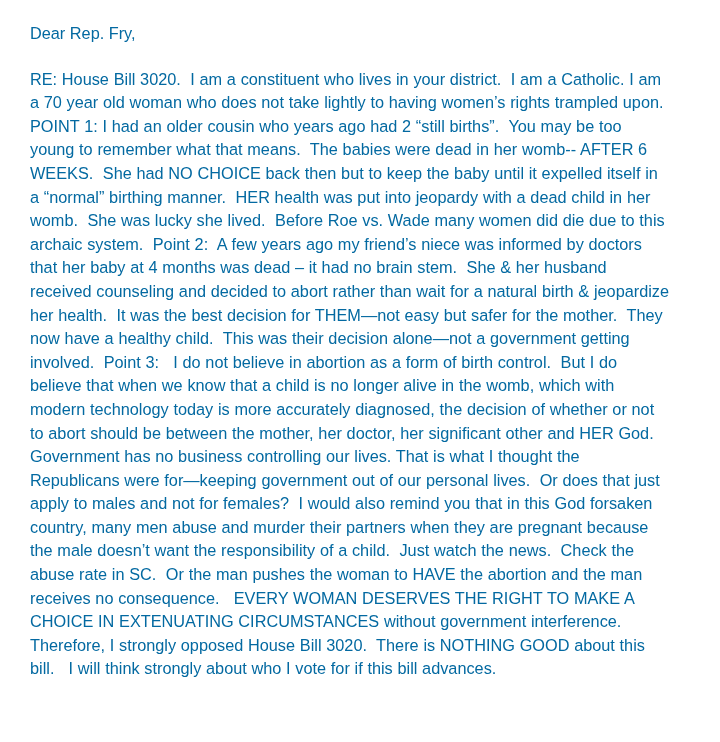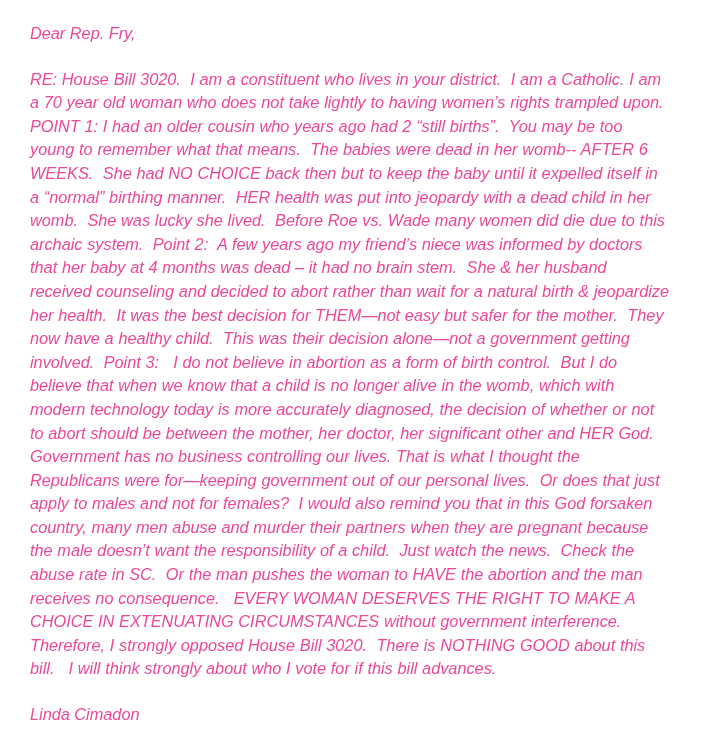--- a/index.html
+++ b/index.html
@@ -17,22 +17,21 @@
   .page {
     box-sizing: border-box;
     width: 720px;
     height: 742px;
     padding: 22px 34px 10px 30px;
     background: #ffffff;
   }
   .letter {
     font-size: 16.3px;
     line-height: 23.6px;
-    color: #ec4899;
-    font-style: italic;
+    color: #0369a1;
   }
   .salutation {
     margin: 0 0 22px 0;
     white-space: pre-wrap;
   }
   .body-text {
     margin: 0 16px 22px 0;
     white-space: pre-wrap;
     word-spacing: 0.2px;
   }
@@ -41,15 +40,14 @@
     white-space: pre-wrap;
   }
 </style>
 </head>
 <body>
 
 <div class="page">
   <div class="letter">
     <p class="salutation">Dear Rep. Fry,</p>
     <p class="body-text">RE: House Bill 3020.  I am a constituent who lives in your district.  I am a Catholic. I am a 70 year old woman who does not take lightly to having women’s rights trampled upon.  POINT 1: I had an older cousin who years ago had 2 “still births”.  You may be too young to remember what that means.  The babies were dead in her womb-- AFTER 6 WEEKS.  She had NO CHOICE back then but to keep the baby until it expelled itself in a “normal” birthing manner.  HER health was put into jeopardy with a dead child in her womb.  She was lucky she lived.  Before Roe vs. Wade many women did die due to this archaic system.  Point 2:  A few years ago my friend’s niece was informed by doctors that her baby at 4 months was dead – it had no brain stem.  She &amp; her husband received counseling and decided to abort rather than wait for a natural birth &amp; jeopardize her health.  It was the best decision for THEM—not easy but safer for the mother.  They now have a healthy child.  This was their decision alone—not a government getting involved.  Point 3:   I do not believe in abortion as a form of birth control.  But I do believe that when we know that a child is no longer alive in the womb, which with modern technology today is more accurately diagnosed, the decision of whether or not to abort should be between the mother, her doctor, her significant other and HER God.  Government has no business controlling our lives. That is what I thought the Republicans were for—keeping government out of our personal lives.  Or does that just apply to males and not for females?  I would also remind you that in this God forsaken country, many men abuse and murder their partners when they are pregnant because the male doesn’t want the responsibility of a child.  Just watch the news.  Check the abuse rate in SC.  Or the man pushes the woman to HAVE the abortion and the man receives no consequence.   EVERY WOMAN DESERVES THE RIGHT TO MAKE A CHOICE IN EXTENUATING CIRCUMSTANCES without government interference. Therefore, I strongly opposed House Bill 3020.  There is NOTHING GOOD about this bill.   I will think strongly about who I vote for if this bill advances.</p>
-    <p class="signature">Linda Cimadon</p>
   </div>
 </div>
 
 </body></html>

